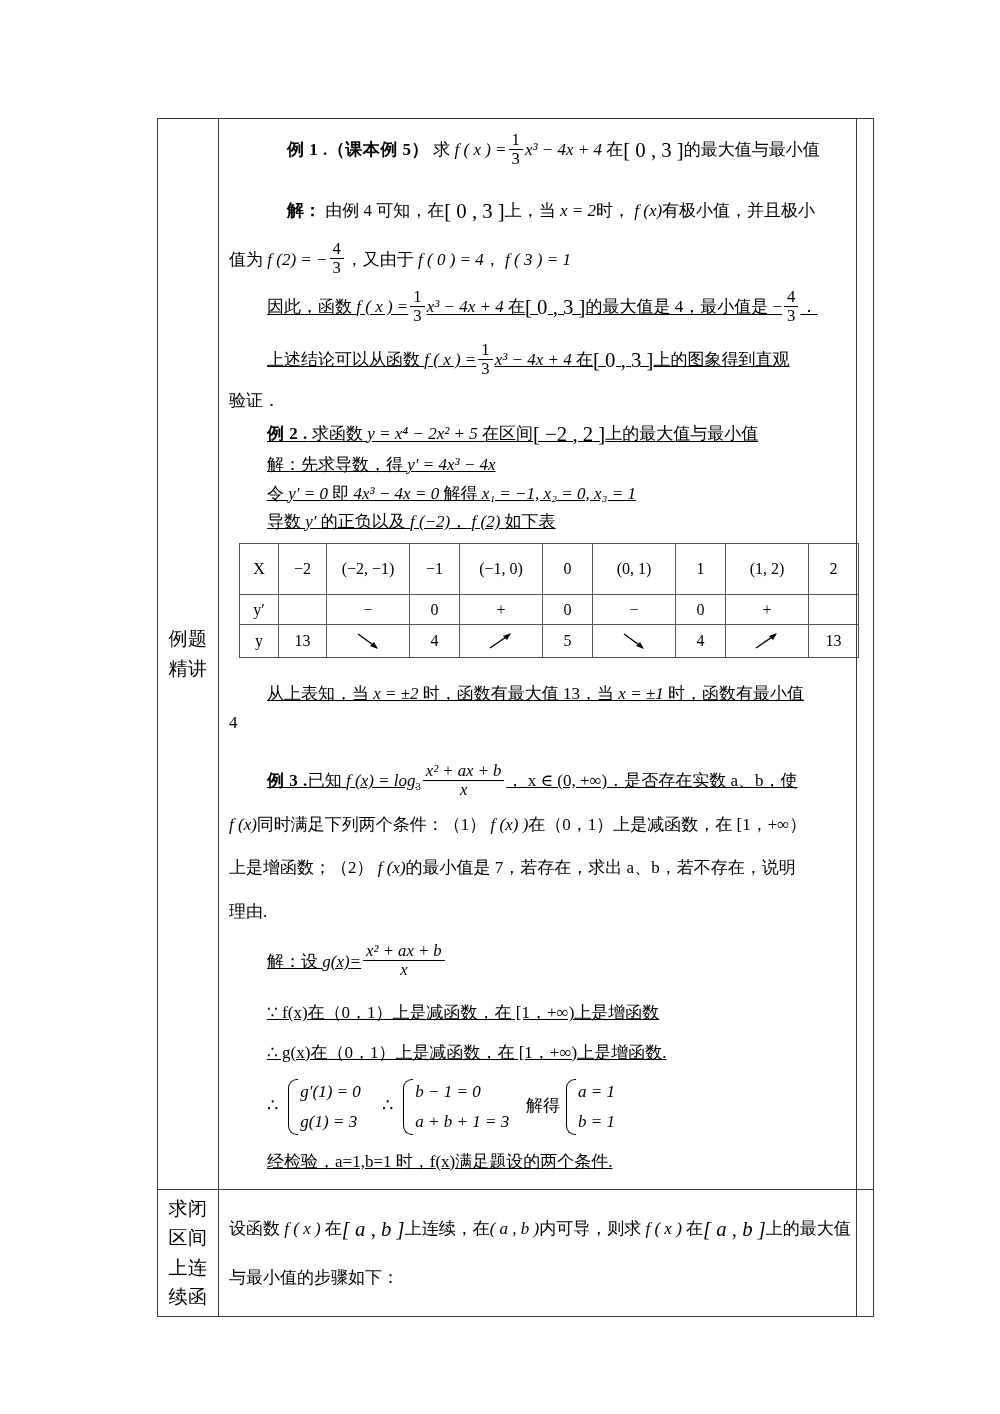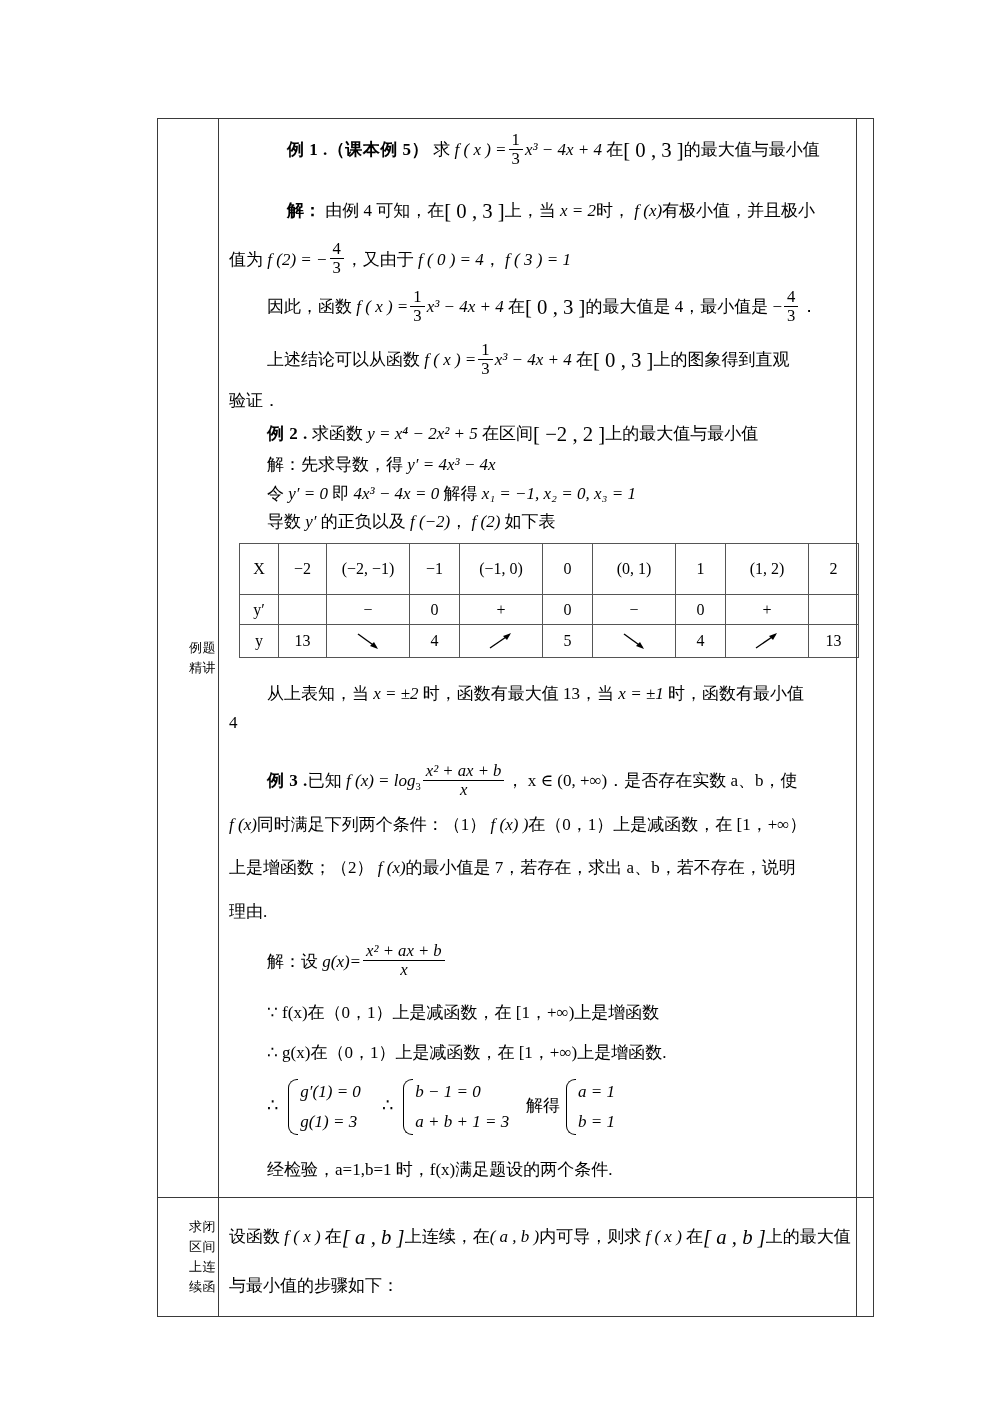--- a/index.html
+++ b/index.html
@@ -32,44 +32,44 @@
     border-collapse: collapse;
     table-layout: fixed;
   }
   .plan-table > tbody > tr > td {
     border: 1.2px solid #3a3a3a;
     vertical-align: top;
     padding: 0;
   }
   .col-label {
     width: 56px;
-    text-align: right;
+    text-align: center;
     vertical-align: middle !important;
-    font-size: 13px;
+    font-size: 19px;
     line-height: 1.55;
     letter-spacing: 0.5px;
     padding: 4px 2px !important;
   }
   .col-body {
     width: 617px;
     padding: 6px 10px 8px 10px !important;
   }
   .col-spacer {
     width: 16px;
   }
 
   
   .ln {
     font-size: 17px;
     line-height: 1.55;
     margin: 0 0 2px 0;
     white-space: nowrap;
   }
   .indent1 { text-indent: 0; padding-left: 58px; }
-  .indent2 { padding-left: 38px; }
+  .indent2 { padding-left: 38px; text-decoration: underline; }
   .indent0 { padding-left: 0; }
   .tall { line-height: 2.45; }
   .tall2 { line-height: 2.2; }
   .gap-top { margin-top: 10px; }
 
   b.exno { font-weight: bold; letter-spacing: 0.5px; }
 
   i.v { font-family: "Liberation Serif", serif; font-style: italic; }
 
   
@@ -319,21 +319,21 @@
             &nbsp;&nbsp;&nbsp;<span class="thr">∴</span><span class="sys">
               <span class="row"><i class="v">b − 1 = 0</i></span>
               <span class="row"><i class="v">a + b + 1 = 3</i></span>
             </span>
             &nbsp;&nbsp;<span>解得</span><span class="sys">
               <span class="row"><i class="v">a = 1</i></span>
               <span class="row"><i class="v">b = 1</i></span>
             </span>
           </div>
 
-          <div class="ln indent2" style="margin-top:20px;margin-bottom:6px">经检验，a=1,b=1 时，f(x)满足题设的两个条件.</div>
+          <div class="ln indent2" style="margin-top:12px;margin-bottom:6px">经检验，a=1,b=1 时，f(x)满足题设的两个条件.</div>
 
         </td>
         <td class="col-spacer"></td>
       </tr>
 
       <tr>
         <td class="col-label">
           <div>求闭</div>
           <div>区间</div>
           <div>上连</div>

